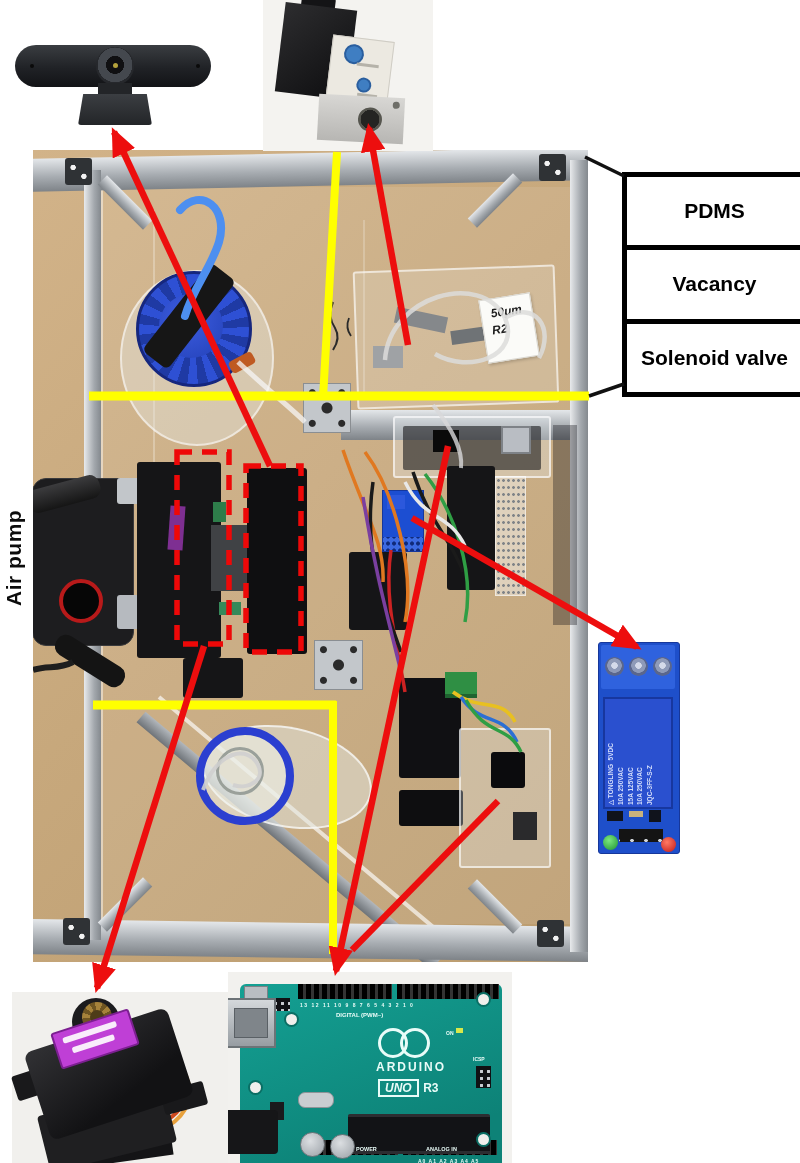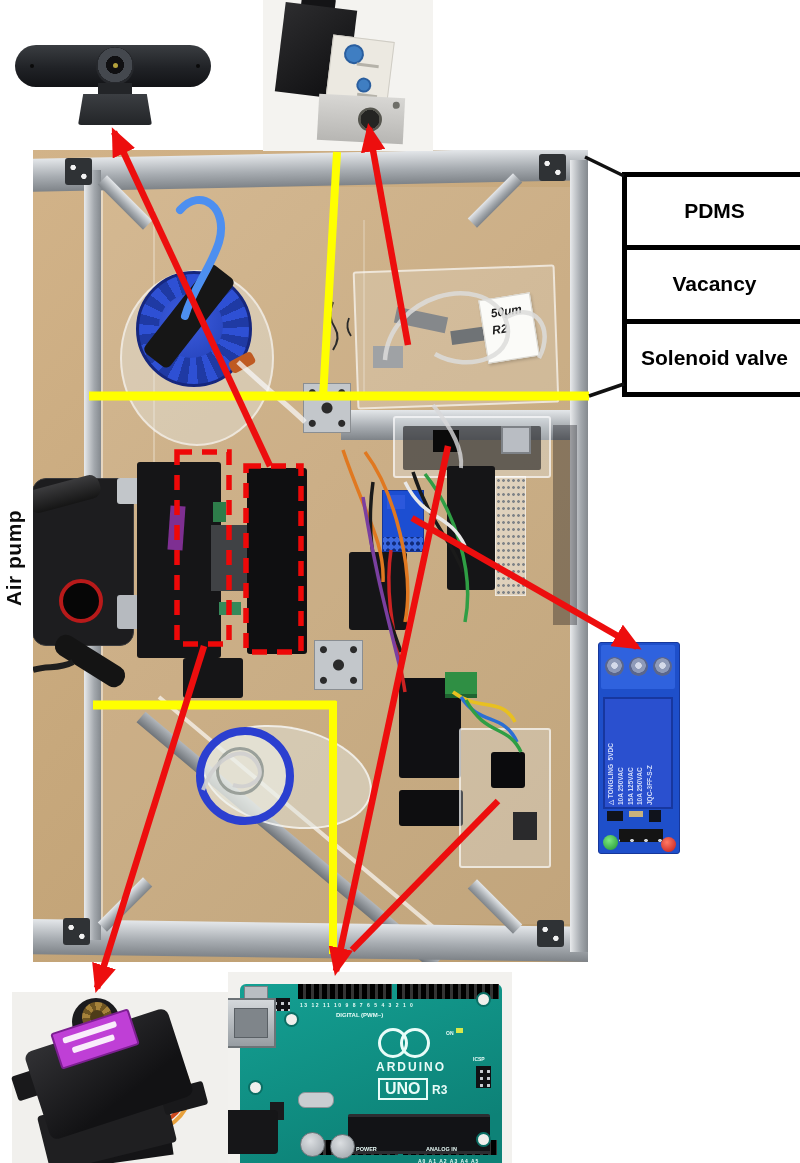--- a/index.html
+++ b/index.html
@@ -350,21 +350,21 @@
       <div class="abs" style="left:4px;top:2px;width:22px;height:18px;background:#b9bdc2;border:1px solid #7c8186;"></div>
       <div class="abs a-icsp" style="left:30px;top:14px;width:20px;height:13px;"></div>
       <div class="abs a-icsp" style="left:236px;top:82px;width:15px;height:22px;"></div>
       <div class="abs a-txt" style="left:233px;top:72px;font-size:5px;">ICSP</div>
       <div class="abs a-txt" style="left:206px;top:46px;font-size:5px;">ON</div>
       <div class="abs" style="left:216px;top:44px;width:7px;height:5px;background:#d8e84a;"></div>
       <div class="abs a-logo-c" style="left:138px;top:44px;"></div>
       <div class="abs a-logo-c" style="left:160px;top:44px;"></div>
       <div class="abs a-txt" style="left:136px;top:76px;font-size:12px;letter-spacing:2px;">ARDUINO</div>
       <div class="abs" style="left:138px;top:94px;">
-        <span class="a-unobox a-txt" style="font-size:16px;">UNO</span>
+        <span class="a-unobox a-txt" style="font-size:12px;font-style:italic;">UNO</span>
         <span class="a-txt" style="font-size:12px;">R3</span>
       </div>
       <div class="abs a-xtal"></div>
       <div class="abs" style="left:30px;top:118px;width:14px;height:18px;background:#1a1a1c;"></div>
       <div class="abs a-dip"></div>
       <div class="abs a-cap" style="left:60px;top:148px;"></div>
       <div class="abs a-cap" style="left:90px;top:150px;"></div>
       <div class="abs a-txt" style="left:116px;top:162px;font-size:5.5px;">POWER</div>
       <div class="abs a-txt" style="left:186px;top:162px;font-size:5.5px;">ANALOG IN</div>
       <div class="abs a-txt" style="left:178px;top:174px;font-size:5px;letter-spacing:1px;">A0 A1 A2 A3 A4 A5</div>

